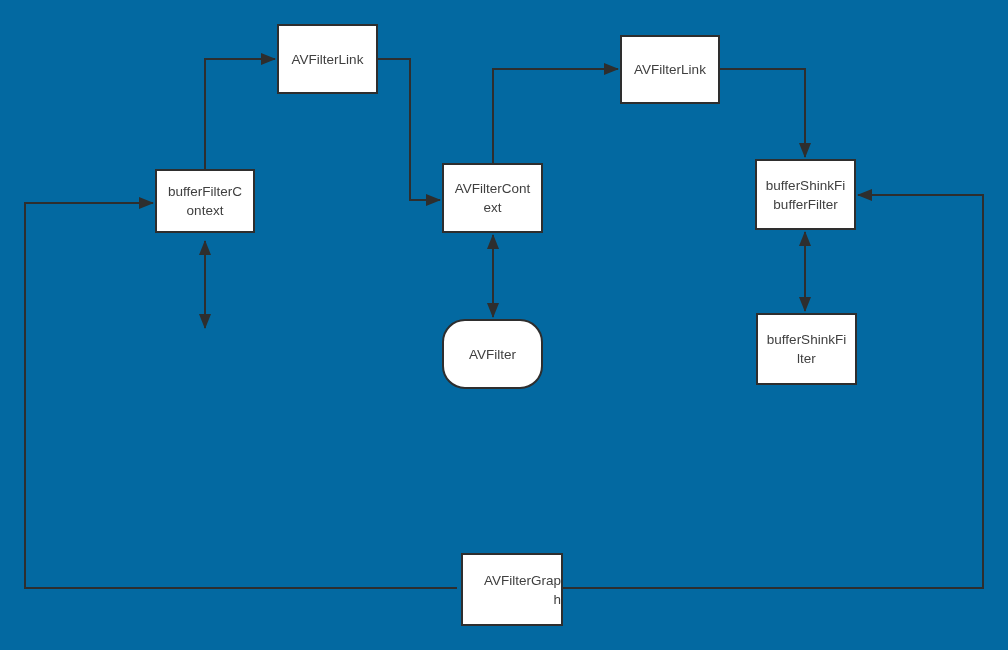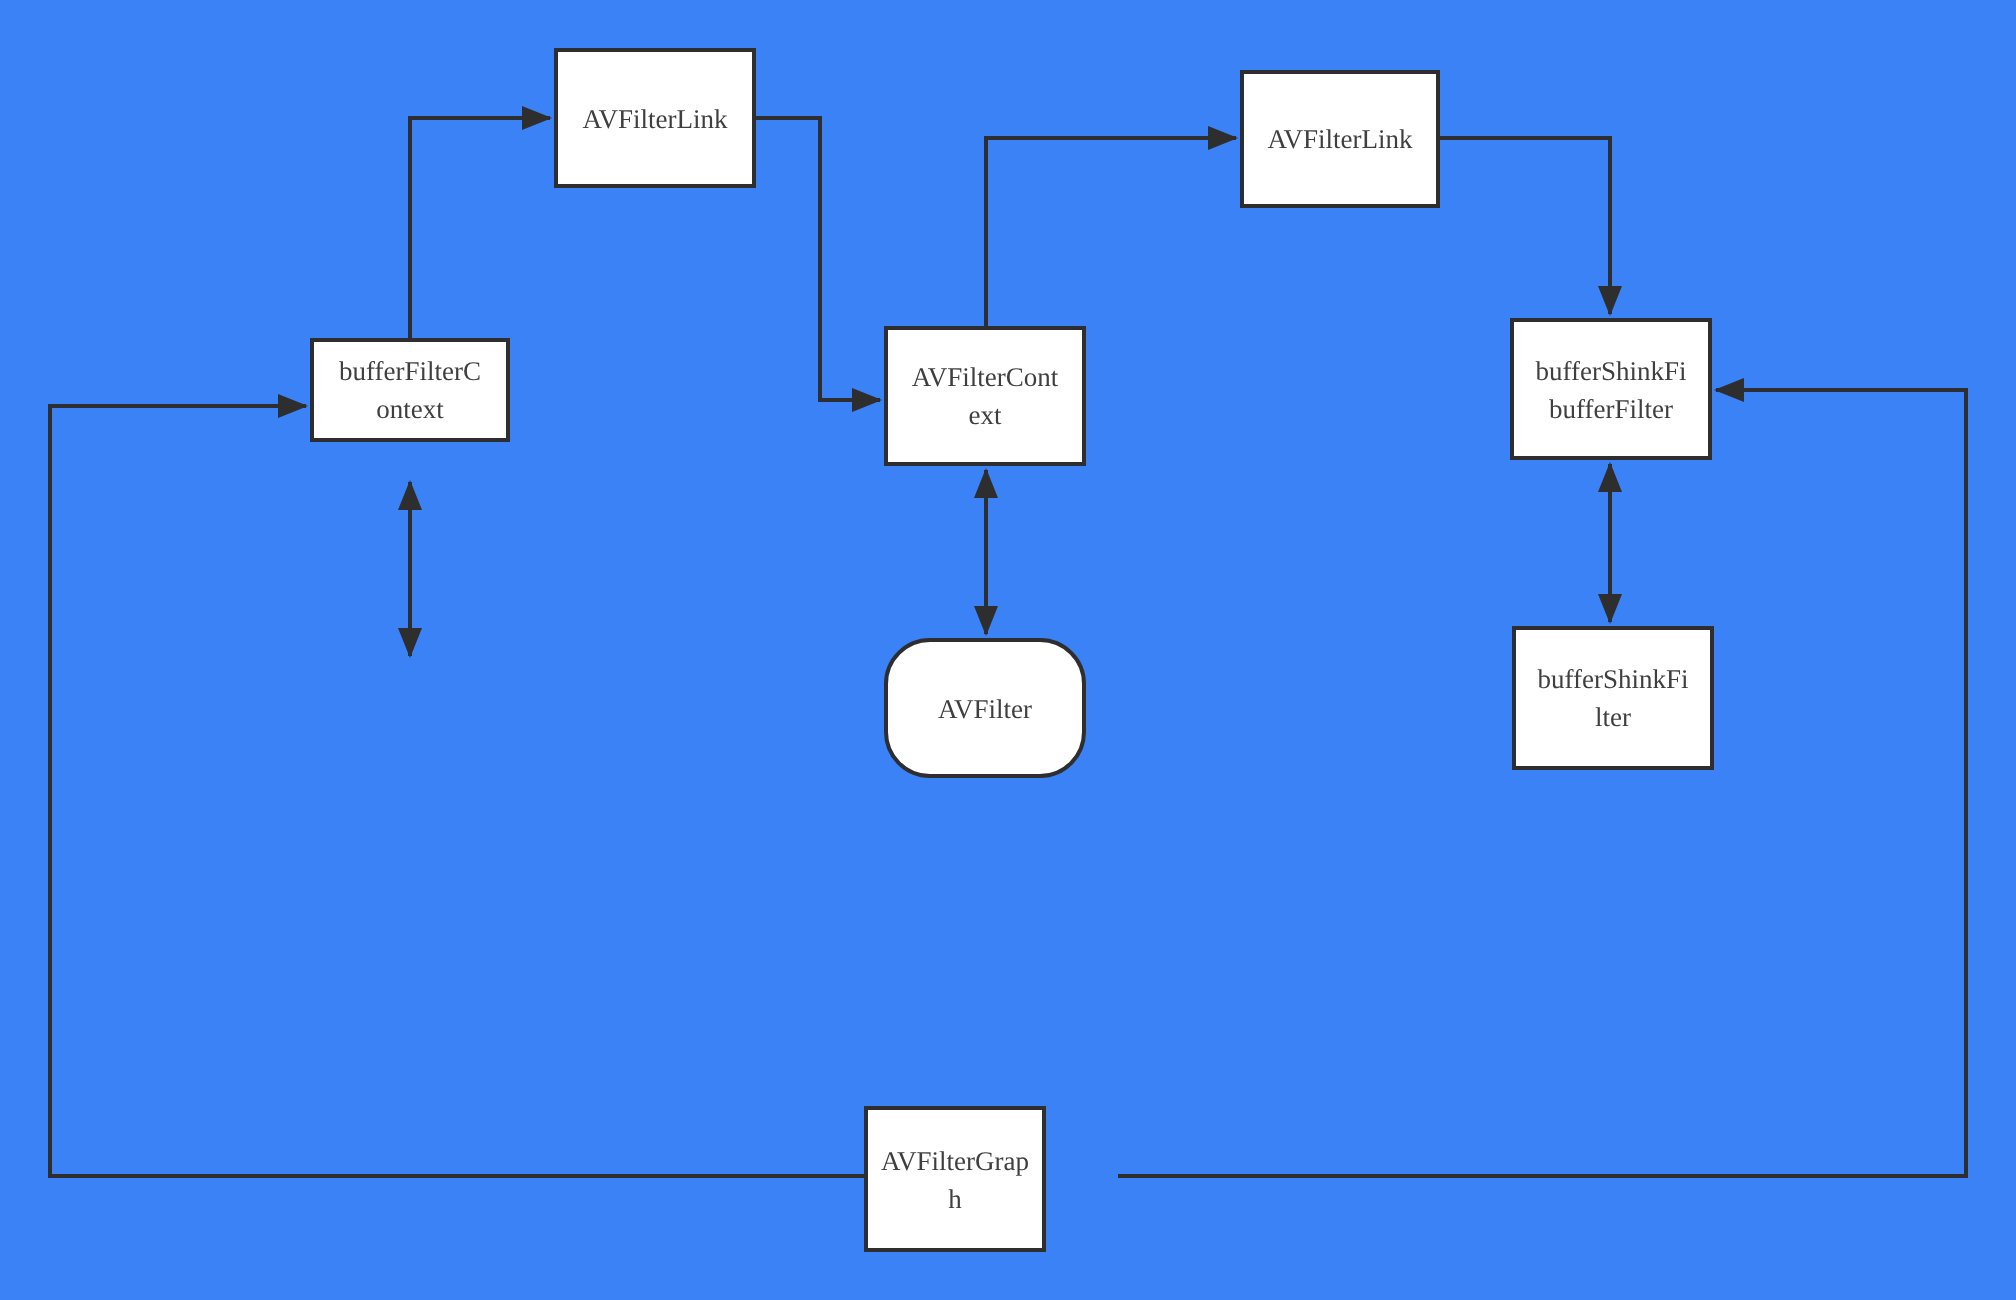--- a/index.html
+++ b/index.html
@@ -4,23 +4,23 @@
 <style>
   html, body {
     margin: 0;
     padding: 0;
     background: #ffffff;
   }
   .stage {
     position: relative;
     width: 1008px;
     height: 650px;
-    background: #3b82f6;
+    background: #0369a1;
     overflow: hidden;
-    font-family: Liberation Serif, serif;
+    font-family: Liberation Sans, sans-serif;
   }
   svg.wires {
     position: absolute;
     left: 0;
     top: 0;
     width: 1008px;
     height: 650px;
     display: block;
   }
   .wire {
@@ -43,27 +43,27 @@
     color: #3f3f3f;
   }
   .node span {
     display: block;
     width: 100%;
     white-space: nowrap;
   }
   
   #n-link1    { left: 277px; top: 24px;  width: 101px; height: 70px; }
   #n-link2    { left: 620px; top: 35px;  width: 100px; height: 69px; }
-  #n-bufctx   { left: 155px; top: 169px; width: 100px; height: 52px; }
+  #n-bufctx   { left: 155px; top: 169px; width: 100px; height: 64px; }
   #n-avctx    { left: 442px; top: 163px; width: 101px; height: 70px; }
   #n-shinkctx { left: 755px; top: 159px; width: 101px; height: 71px; }
   #n-buffil   { left: 155px; top: 330px; width: 100px; height: 70px; }
   #n-avfil    { left: 442px; top: 319px; width: 101px; height: 70px; border-radius: 23px; }
   #n-shinkfil { left: 756px; top: 313px; width: 101px; height: 72px; }
-  #n-graph    { left: 432px; top: 553px; width: 91px; height: 73px; }
+  #n-graph    { left: 461px; top: 553px; width: 102px; height: 73px; text-align: right; }
 </style>
 </head>
 <body>
 
 <div class="stage">
 
   <svg class="wires" viewBox="0 0 1008 650" xmlns="http://www.w3.org/2000/svg">
     <defs>
       <marker id="arrow" markerUnits="userSpaceOnUse" markerWidth="15" markerHeight="12" refX="14" refY="6" orient="auto">
         <path d="M0,0 L15,6 L0,12 Z" fill="#2e2e2e"></path>

